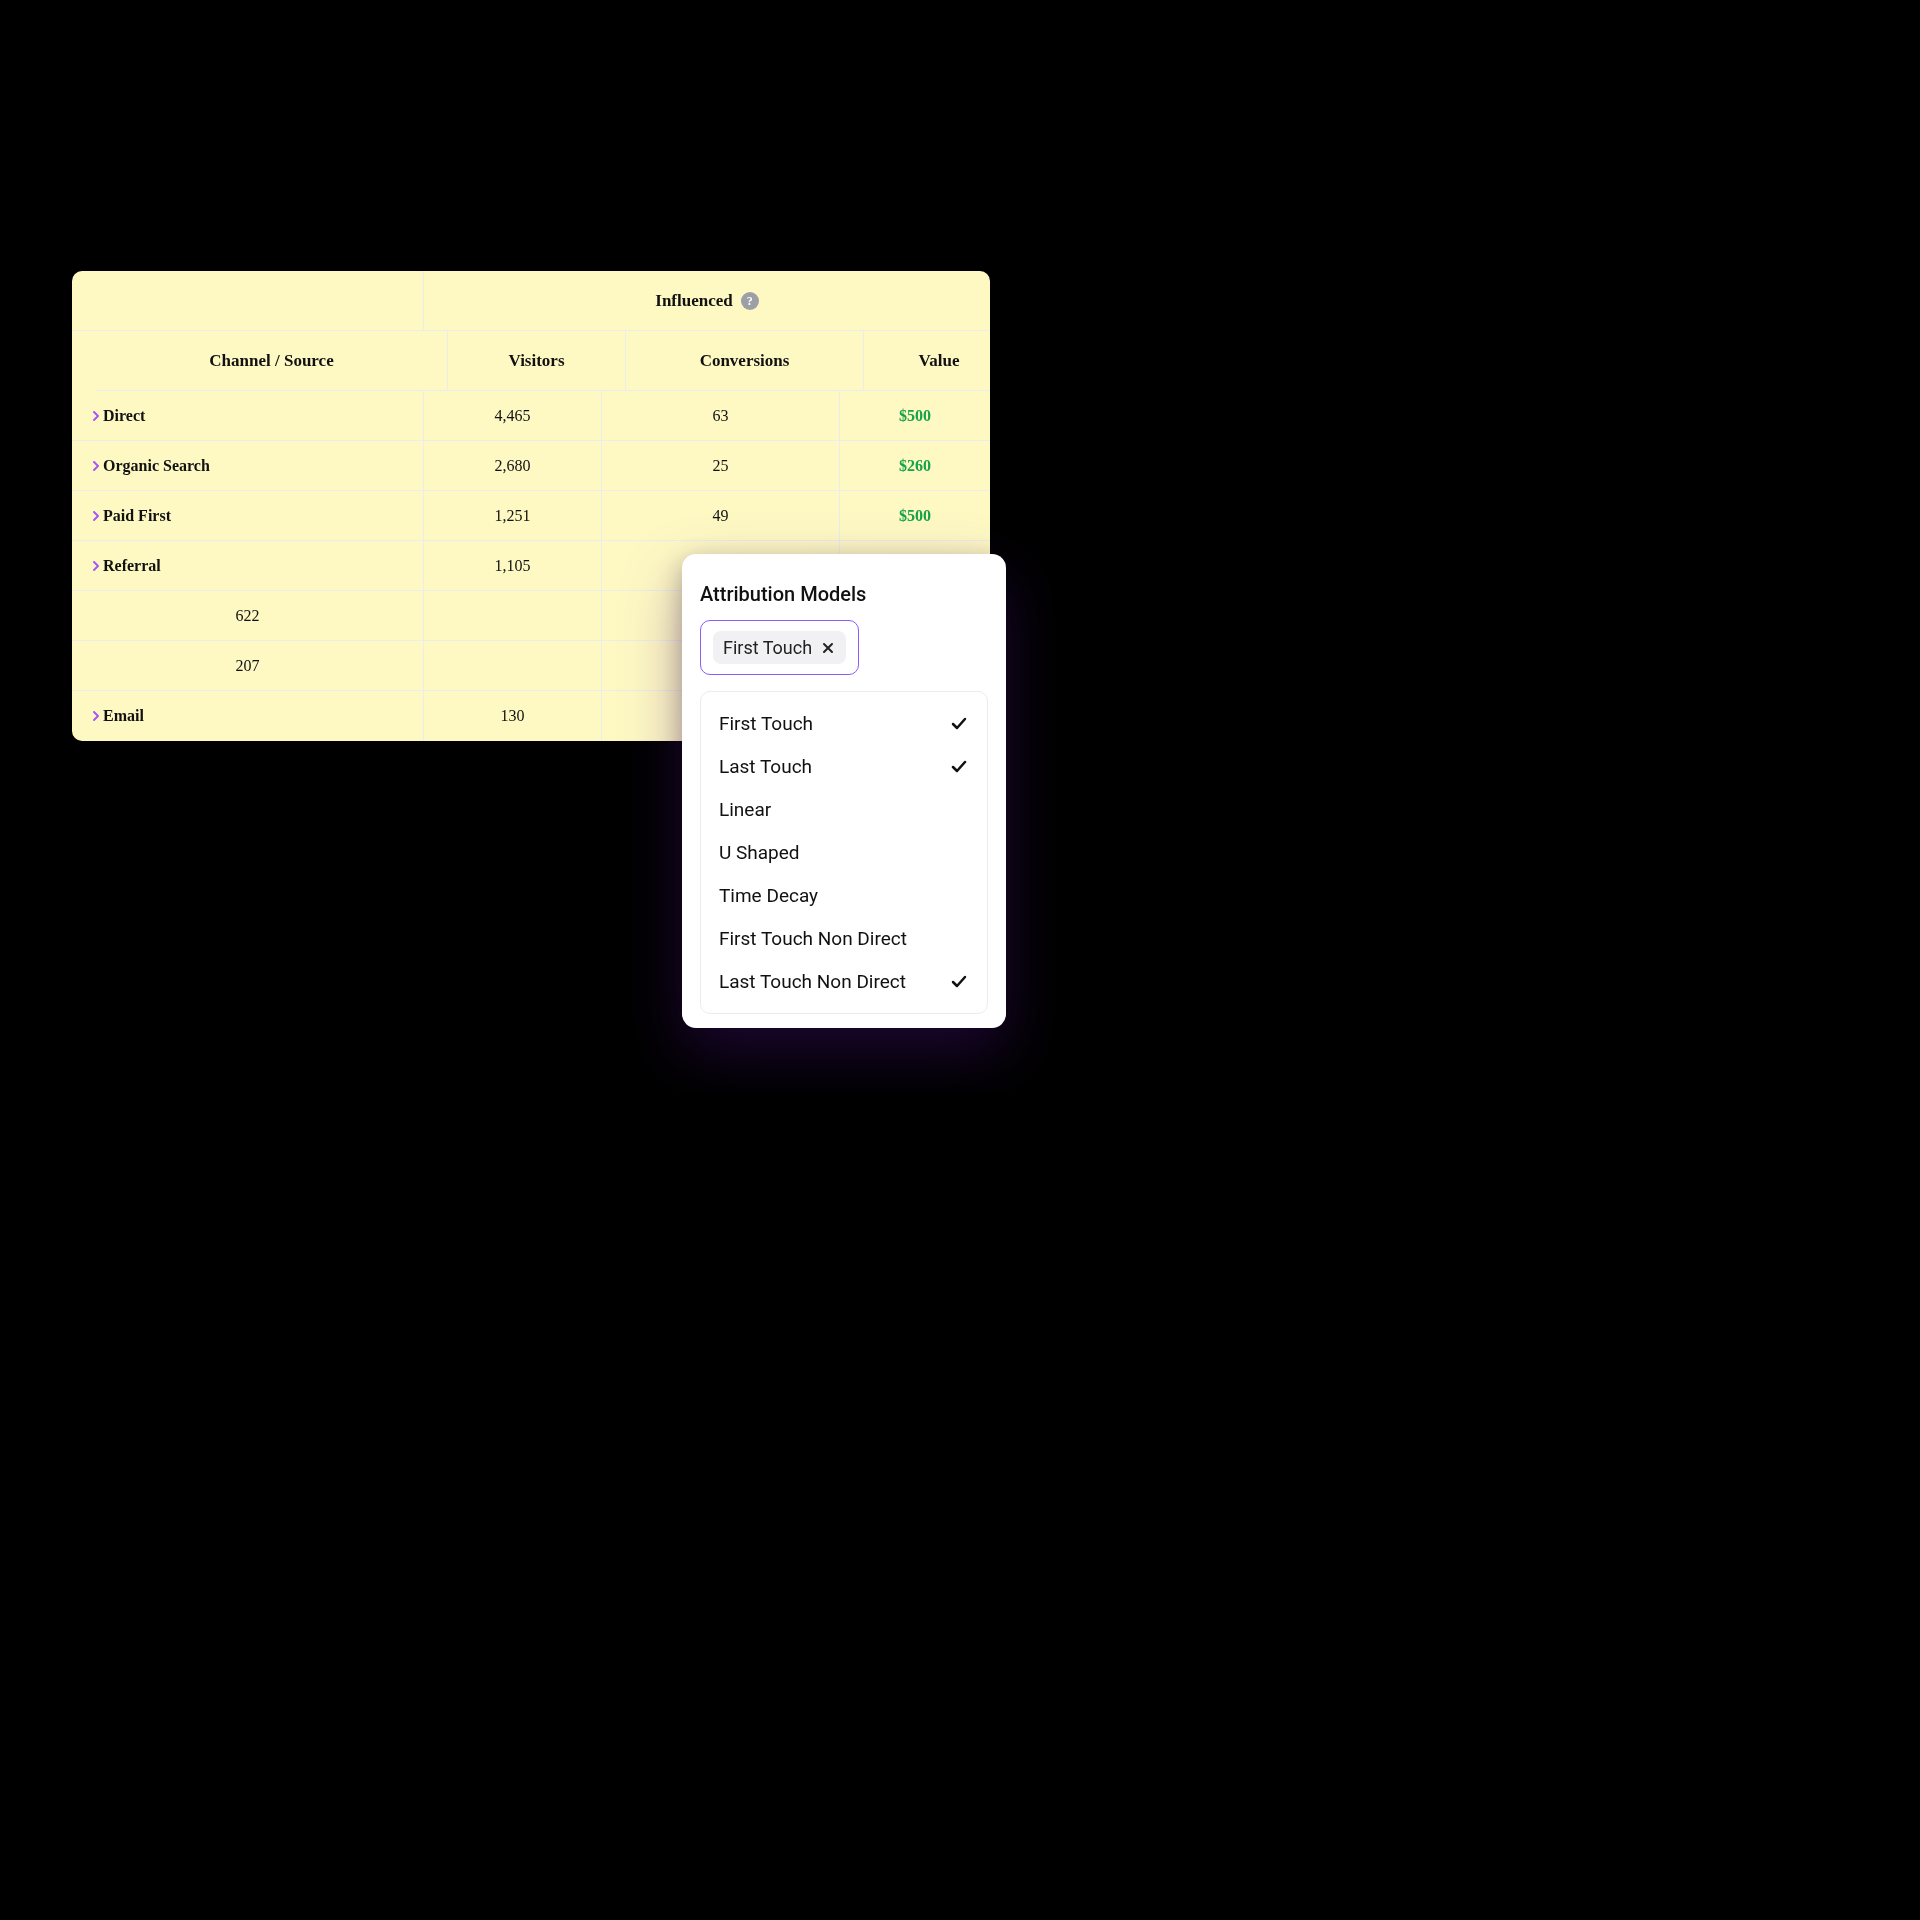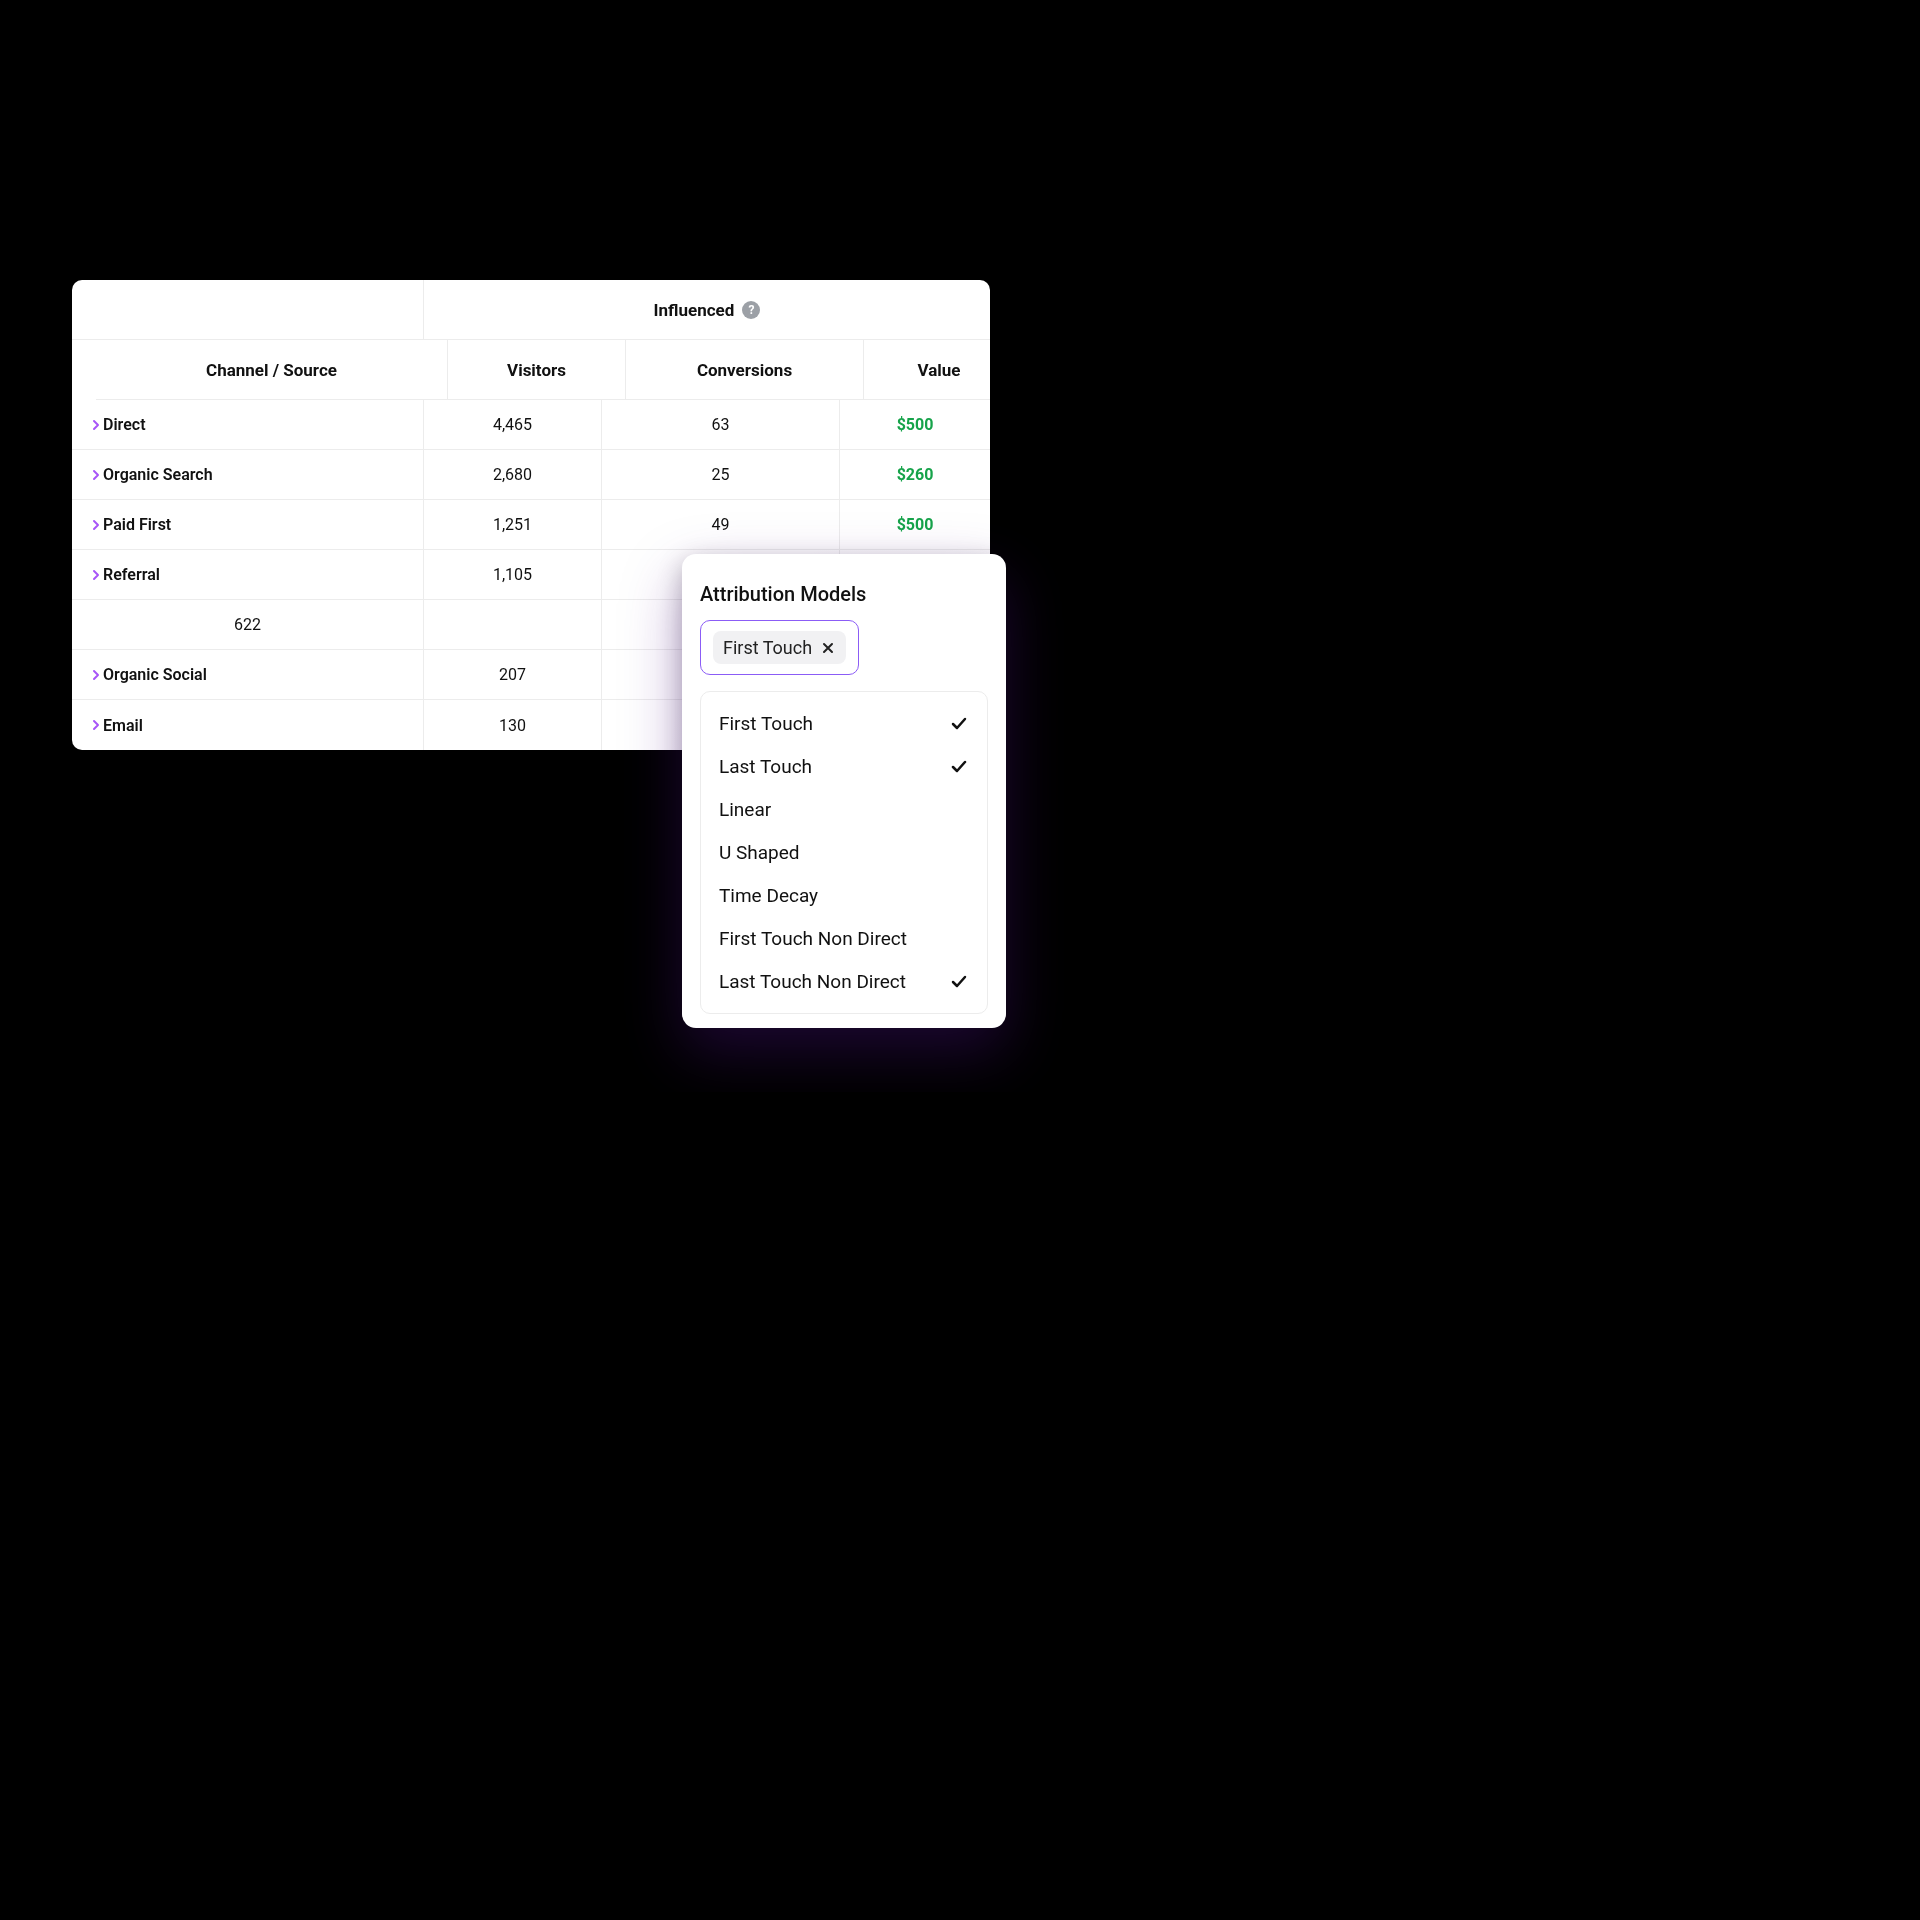--- a/index.html
+++ b/index.html
@@ -9,26 +9,27 @@
     background: #000;
     font-family: -apple-system, BlinkMacSystemFont, "Segoe UI", Roboto, Helvetica, Arial, sans-serif;
     position: relative;
     color: #111;
   }
 
   
   .table-card {
     position: absolute;
     left: 72px;
-    top: 280px;
+    top: 271px;
     width: 918px;
-    background: #ffffff;
+    background: #fef9c3;
     border-radius: 10px;
     box-shadow: 0 10px 30px rgba(0,0,0,.35);
     overflow: hidden;
+    font-family: Liberation Serif, serif;
   }
   .thead-group {
     display: grid;
     grid-template-columns: 352px 178px 238px 150px;
     height: 60px;
     border-bottom: 1px solid #ececec;
   }
   .thead-group .blank {
     border-right: 1px solid #ececec;
   }
@@ -234,28 +235,20 @@
         <div class="cell">1,105</div>
         <div class="cell"></div>
         <div class="cell"></div>
       </div>
       <div class="row">
         <div class="cell">622</div>
         <div class="cell"></div>
         <div class="cell"></div>
       </div>
       <div class="row">
-        <div class="cell channel">
-          <span class="chevron">
-            <svg width="10" height="12" viewBox="0 0 10 12">
-              <path d="M3 2 L7 6 L3 10" fill="none" stroke="#a855f7" stroke-width="2" stroke-linecap="round" stroke-linejoin="round"></path>
-            </svg>
-          </span>
-          <span>Organic Social</span>
-        </div>
         <div class="cell">207</div>
         <div class="cell"></div>
         <div class="cell"></div>
       </div>
       <div class="row">
         <div class="cell channel">
           <span class="chevron">
             <svg width="10" height="12" viewBox="0 0 10 12">
               <path d="M3 2 L7 6 L3 10" fill="none" stroke="#a855f7" stroke-width="2" stroke-linecap="round" stroke-linejoin="round"></path>
             </svg>

